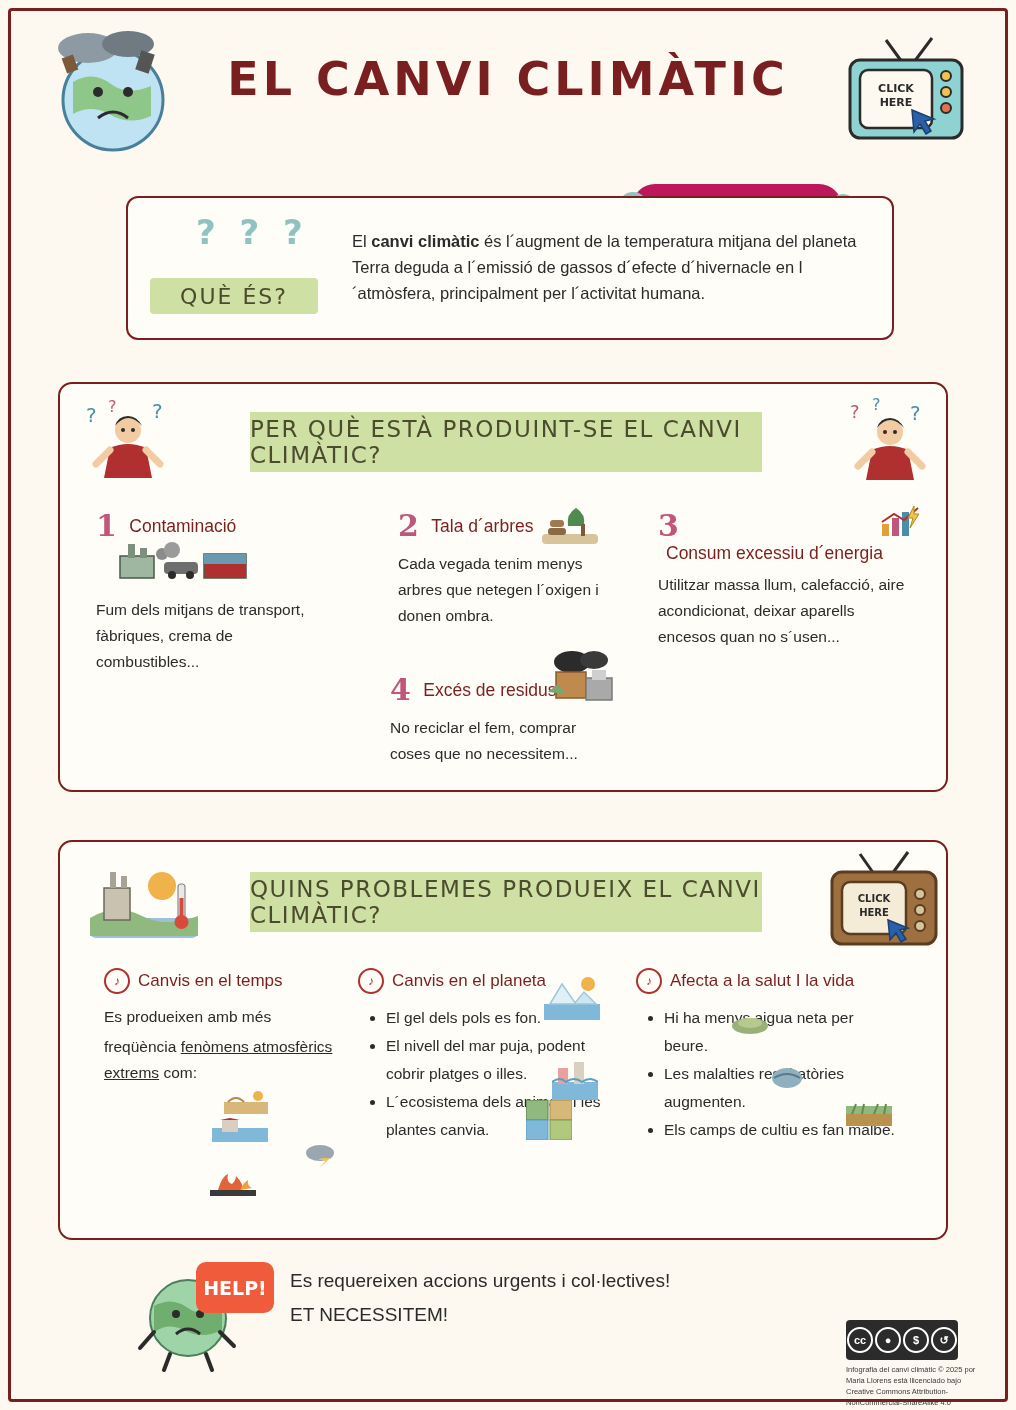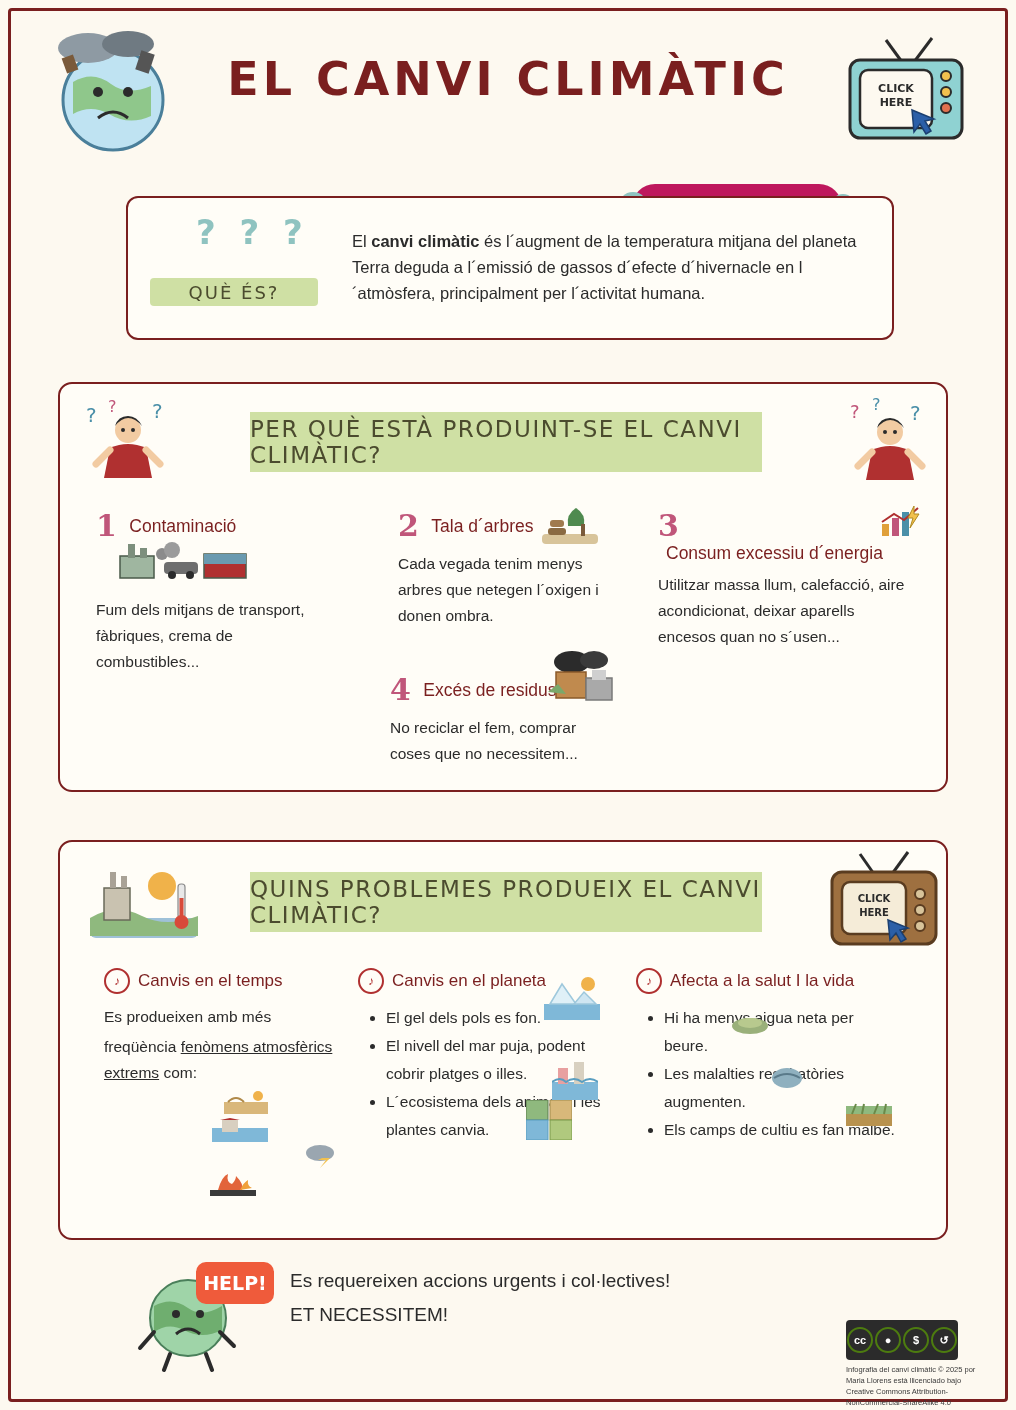--- a/index.html
+++ b/index.html
@@ -50,24 +50,24 @@
   .defbox{
     position:absolute;left:126px;top:196px;width:764px;height:140px;
     border:2.5px solid #7a1f1f;border-radius:12px;background:#fffdf7;
   }
   .quest-marks{
     position:absolute;left:196px;top:212px;
     font-size:34px;color:#8fc3c0;font-weight:bold;letter-spacing:6px;
     font-family:"DejaVu Sans",sans-serif;
   }
   .quees{
-    position:absolute;left:150px;top:278px;width:168px;height:28px;
+    position:absolute;left:150px;top:278px;width:168px;height:36px;
     background:#cfe0a4;border-radius:4px;
     display:flex;align-items:center;justify-content:center;
-    font-size:18px;color:#4b4b2e;letter-spacing:2px;
+    font-size:22px;color:#4b4b2e;letter-spacing:2px;
     font-family:"DejaVu Sans",sans-serif;
   }
   .deftext{
     position:absolute;left:352px;top:228px;width:530px;
     font-size:16.5px;line-height:26px;color:#2b2b2b;
   }
   .deftext b{font-weight:bold;}
 
   
   .panel{
@@ -121,38 +121,38 @@
   .col ul{margin:2px 0 0 14px;padding-left:14px;}
   .col li{font-size:15.5px;line-height:28px;color:#2b2b2b;}
   .u{text-decoration:underline;}
   #col-1{left:104px;top:968px;width:240px;}
   #col-2{left:358px;top:968px;width:248px;}
   #col-3{left:636px;top:968px;width:262px;}
 
   
   .earth-help{position:absolute;left:130px;top:1262px;width:130px;height:110px;}
   .helpbubble{
-    position:absolute;left:196px;top:1262px;width:78px;height:42px;
+    position:absolute;left:196px;top:1262px;width:78px;height:51px;
     background:#ef5b3b;border-radius:10px;color:#fff;font-weight:bold;
     font-size:19px;display:flex;align-items:center;justify-content:center;
     font-family:"DejaVu Sans",sans-serif;
   }
   .footer-text{
     position:absolute;left:290px;top:1264px;width:520px;
     font-size:19px;line-height:34px;color:#2b2b2b;
   }
   .footer-text b{font-weight:bold;}
   .cc-badge{
     position:absolute;left:846px;top:1320px;width:112px;height:40px;
     background:#2b2b2b;border-radius:4px;display:flex;align-items:center;
     justify-content:space-around;color:#fff;
   }
   .cc-badge span{font-size:11px;font-weight:bold;}
   .cc-circ{
-    width:22px;height:22px;border:2px solid #4d7c0f;border-radius:50%;
+    width:22px;height:22px;border:2px solid #ffffff;border-radius:50%;
     display:inline-flex;align-items:center;justify-content:center;font-size:12px;
   }
   .license{
     position:absolute;left:846px;top:1364px;width:140px;
     font-size:7.5px;line-height:11px;color:#3a3a3a;
   }
 </style>
 </head>
 <body>
 

